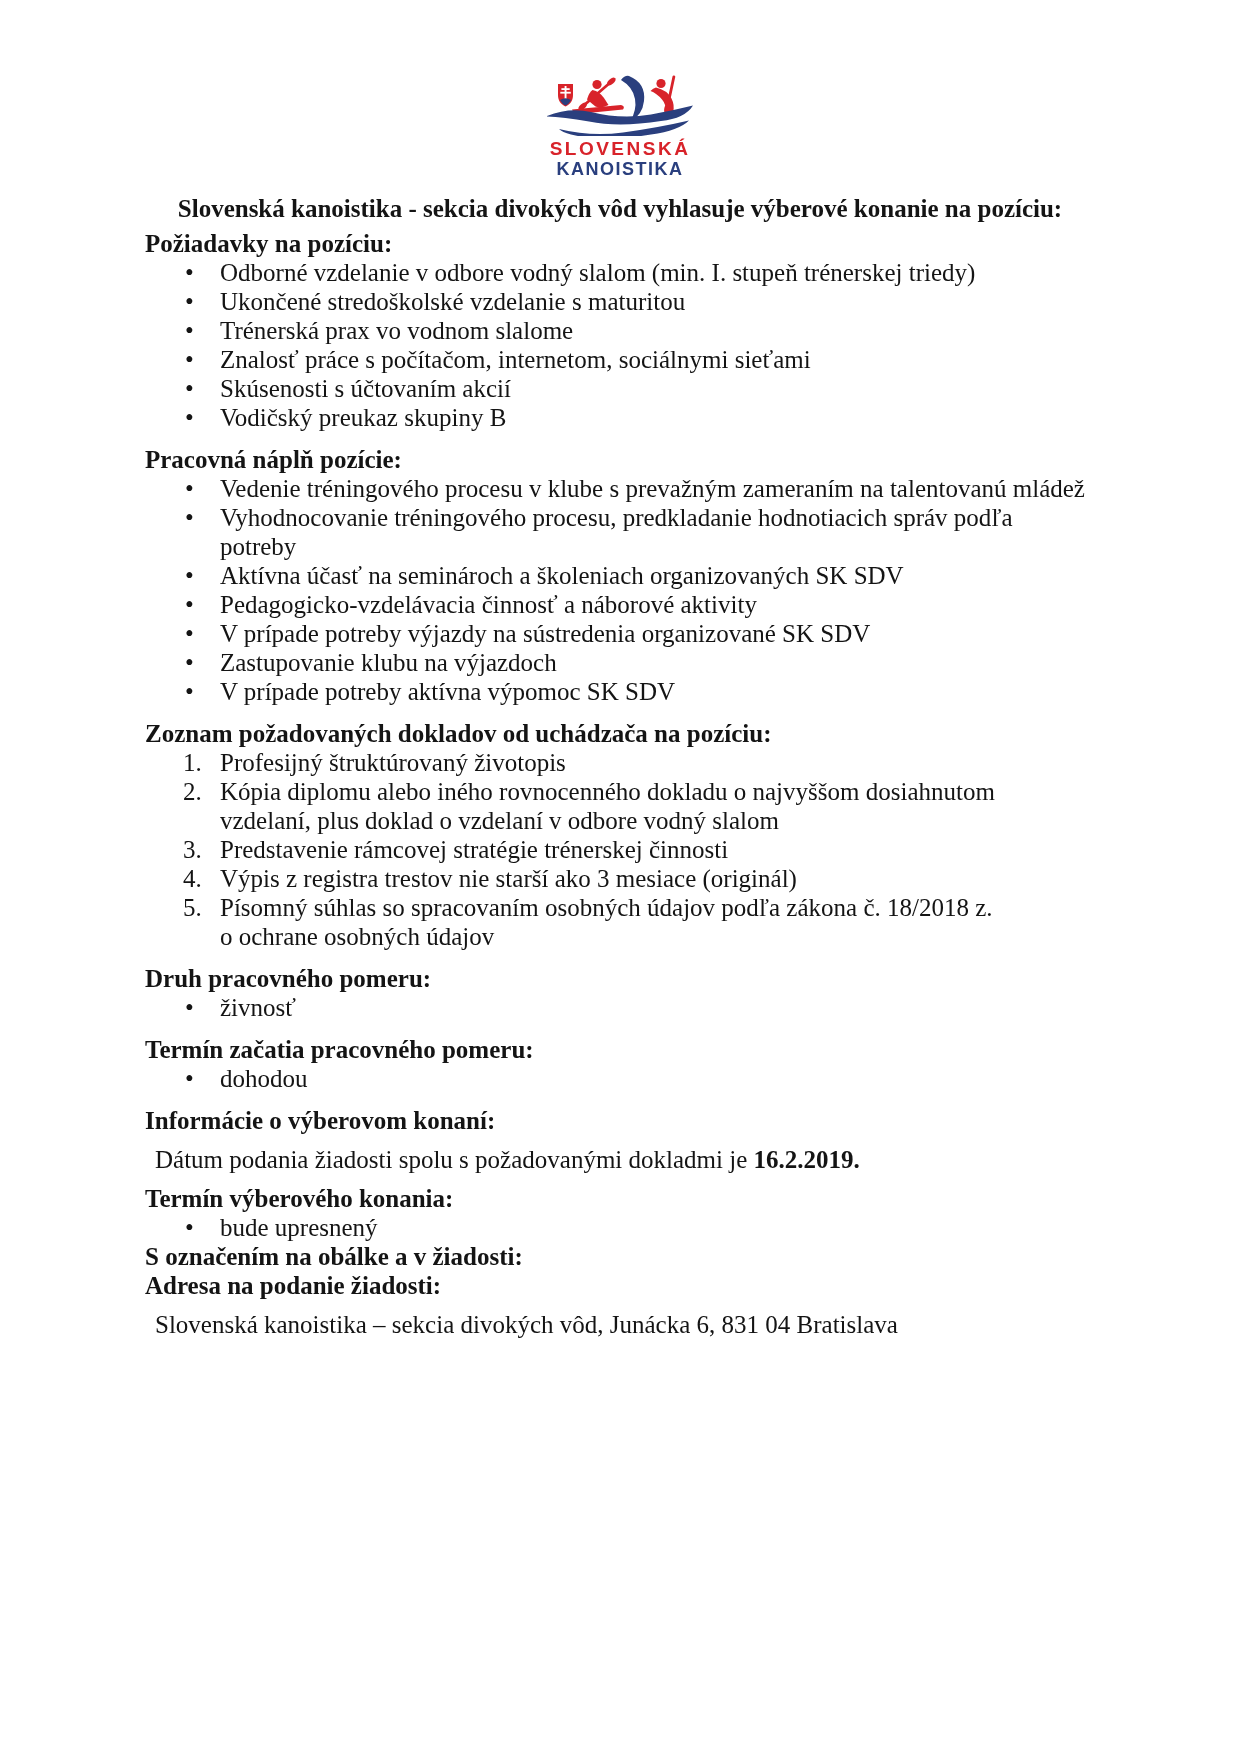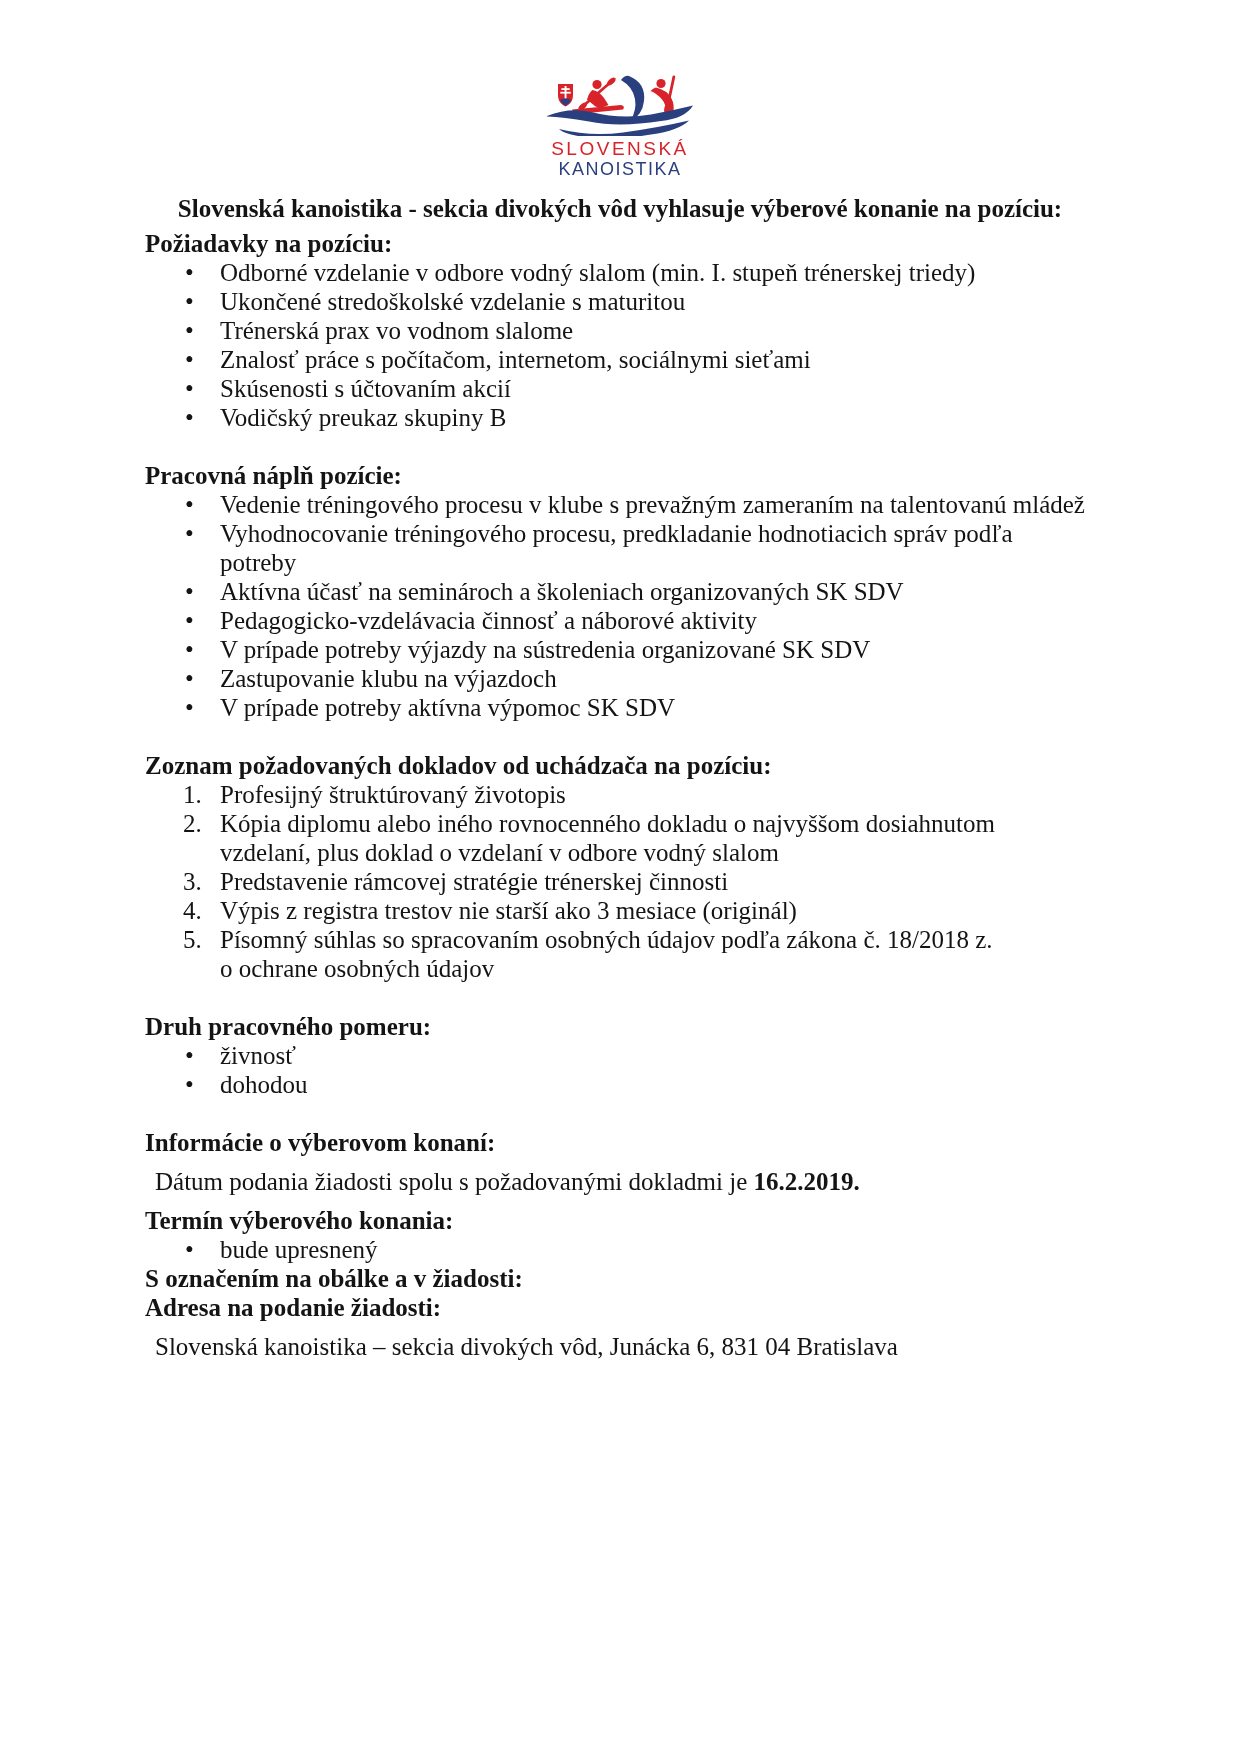--- a/index.html
+++ b/index.html
@@ -12,27 +12,27 @@
     background: #ffffff;
     color: #141414;
     font-family: "Liberation Serif", serif;
     font-size: 25px;
     line-height: 29px;
   }
 
   
   .logo-wrap { text-align: center; margin-bottom: 14px; }
   .logo-graphic { display: block; margin: 0 auto 2px auto; }
-  .logo-line { font-family: "Liberation Sans", sans-serif; font-weight: normal; }
+  .logo-line { font-family: "Liberation Sans", sans-serif; font-weight: bold; }
   .logo-line1 { font-size: 19px; line-height: 21px; letter-spacing: 2.5px; color: #d8232a; }
   .logo-line2 { font-size: 18px; line-height: 21px; letter-spacing: 1.5px; color: #2a3f7e; }
   b, .bold { font-weight: bold; }
   .intro { font-weight: bold; text-align: center; line-height: 30px; }
   .job-title { font-weight: bold; text-align: center; font-size: 29px; line-height: 34px; margin-top: 18px; }
-  .section-heading { font-weight: bold; margin-top: 29px; }
+  .section-heading { font-weight: bold; margin-top: 13px; }
   .section-heading.tight { margin-top: 0; }
   .first-heading { margin-top: 5px; }
 
   
   ul.doc-list, ol.doc-list { margin: 0; padding: 0; list-style: none; }
   ol.doc-list { counter-reset: item; }
   .doc-list li { position: relative; padding-left: 75px; }
   ul.doc-list li::before {
     content: "\2022";
     position: absolute; left: 40px; top: 0;
@@ -128,20 +128,21 @@
     <li>Výpis z registra trestov nie starší ako 3 mesiace (originál)</li>
     <li class="prewrap">Písomný súhlas so spracovaním osobných údajov podľa zákona č. 18/2018 z.
 o ochrane osobných údajov</li>
   </ol>
 
   <div class="section-heading">Druh pracovného pomeru:</div>
   <ul class="doc-list">
     <li>živnosť</li>
   </ul>
 
+  <div class="section-heading">Termín začatia pracovného pomeru:</div>
   <ul class="doc-list">
     <li>dohodou</li>
   </ul>
 
   <div class="section-heading">Informácie o výberovom konaní:</div>
   <p class="para"><span>Dátum podania žiadosti spolu s požadovanými dokladmi je </span><b>16.2.2019.</b></p>
 
   <div class="section-heading tight">Termín výberového konania:</div>
   <ul class="doc-list">
     <li>bude upresnený</li>

